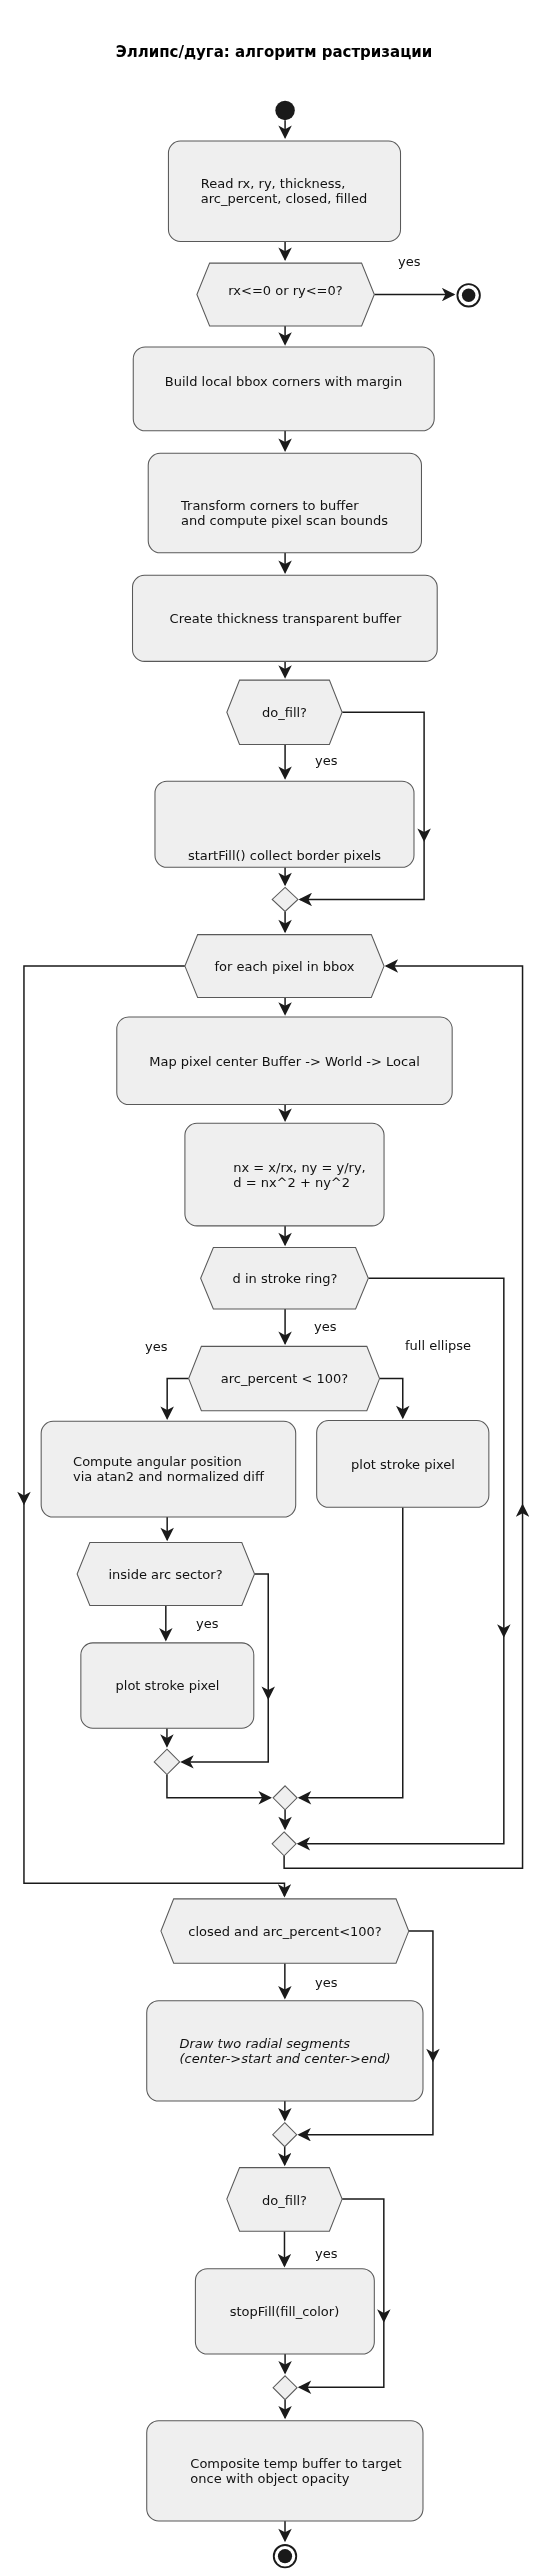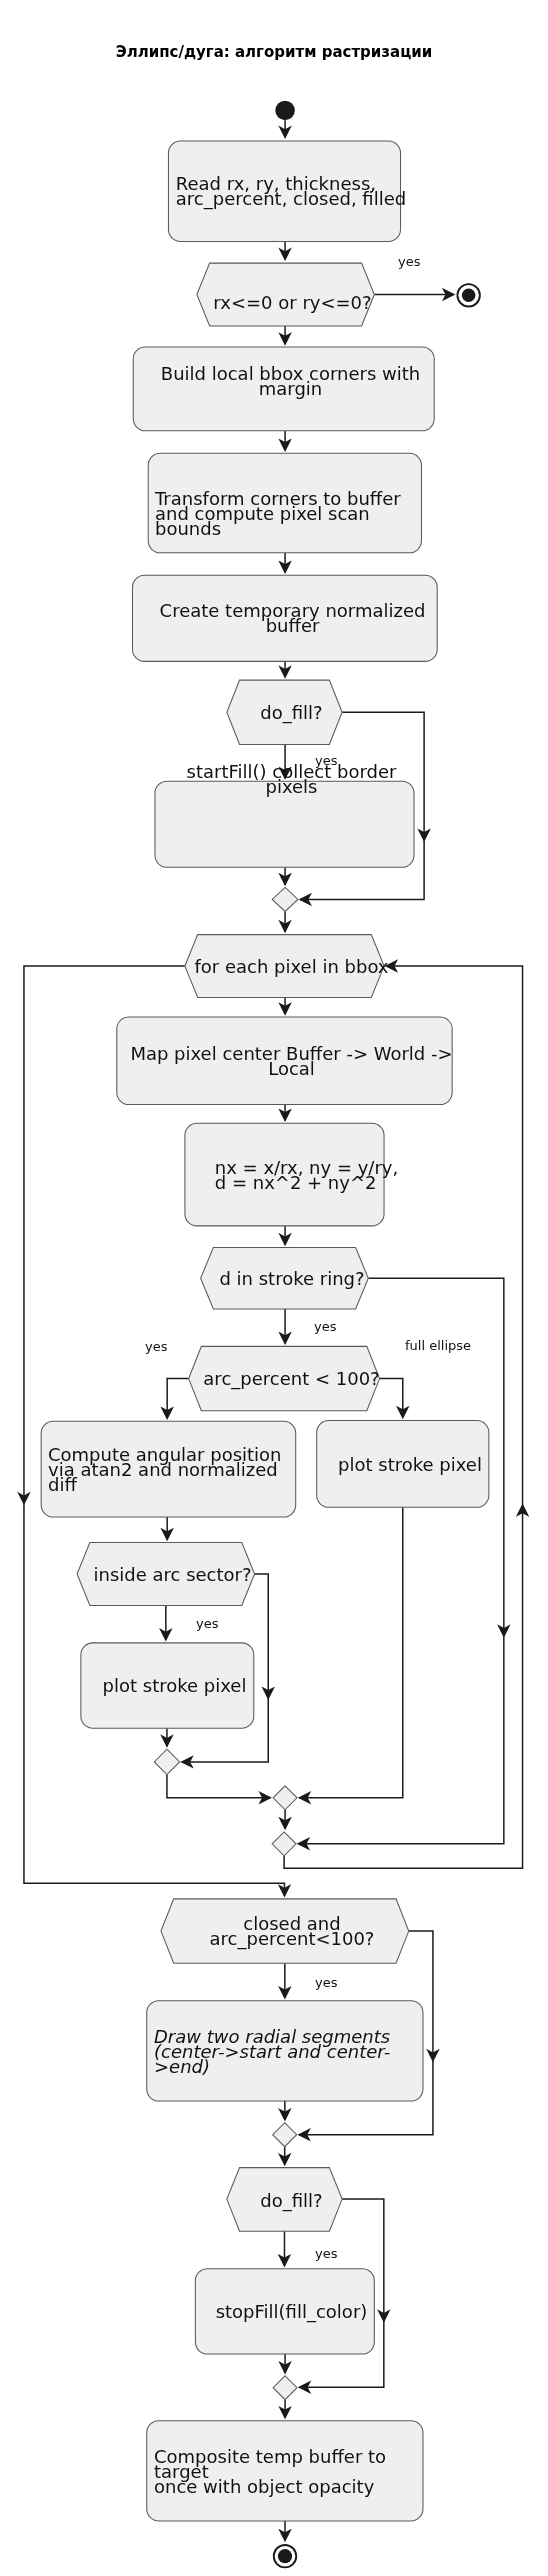--- a/index.html
+++ b/index.html
@@ -2,22 +2,22 @@
 <html style="font-size:12px"><head>
 <meta charset="utf-8">
 <style>
   html,body{margin:0;padding:0;background:#ffffff;}
   #canvas{position:relative;width:548px;height:2576px;background:#ffffff;overflow:hidden;
           font-family:"DejaVu Sans",sans-serif;color:#111111;}
   #diagram-svg{position:absolute;left:0;top:0;}
   .node-shape{fill:#efefef;stroke:#595959;stroke-width:1.4;}
   .edge{fill:none;stroke:#1a1a1a;stroke-width:2;}
   .lbl{position:absolute;display:flex;align-items:center;justify-content:center;
-       font-size:18px;line-height:15px;text-align:center;white-space:pre-line;
-       pointer-events:none;margin-left:7px;}
+       font-size:13px;line-height:15px;text-align:center;white-space:pre-line;
+       pointer-events:none;}
   .lbl.ml{text-align:left;}
   .elbl{position:absolute;font-size:13px;line-height:13.5px;white-space:nowrap;}
   #page-title{position:absolute;left:0;top:43px;width:548px;text-align:center;
               font-size:15px;font-weight:bold;color:#000000;}
 </style>
 </head>
 <body>
 
 <div id="canvas">
 
@@ -109,44 +109,44 @@
       <rect class="node-shape" x="196" y="3233" width="369" height="134" rx="16"></rect>
       <circle cx="380.7" cy="3414" r="15" fill="#ffffff" stroke="#1a1a1a" stroke-width="2.5"></circle>
       <circle cx="380.7" cy="3414" r="9.5" fill="#1a1a1a"></circle>
     </g>
   </svg>
 
   <div id="page-title">Эллипс/дуга: алгоритм растризации</div>
 
   <div class="lbl ml" style="left:168px;top:141px;width:232px;height:100px;">Read rx, ry, thickness,
 arc_percent, closed, filled</div>
-  <div class="lbl" style="left:197px;top:275px;width:177px;height:55px;">rx&lt;=0 or ry&lt;=0?</div>
+  <div class="lbl" style="left:197px;top:263px;width:177px;height:55px;">rx&lt;=0 or ry&lt;=0?</div>
   <div class="lbl" style="left:133px;top:347px;width:301px;height:68px;">Build local bbox corners with margin</div>
   <div class="lbl ml" style="left:148px;top:453px;width:273px;height:120px;">Transform corners to buffer
 and compute pixel scan bounds</div>
-  <div class="lbl" style="left:133px;top:575px;width:305px;height:86px;">Create temporary normalized buffer</div>
+  <div class="lbl" style="left:133px;top:575px;width:305px;height:86px;">Create thickness transparent buffer</div>
   <div class="lbl" style="left:227px;top:680px;width:115px;height:64px;">do_fill?</div>
-  <div class="lbl" style="left:155px;top:736px;width:259px;height:86px;">startFill() collect border pixels</div>
+  <div class="lbl" style="left:155px;top:812px;width:259px;height:86px;">startFill() collect border pixels</div>
   <div class="lbl" style="left:185px;top:935px;width:199px;height:63px;">for each pixel in bbox</div>
   <div class="lbl" style="left:117px;top:1017px;width:335px;height:88px;">Map pixel center Buffer -&gt; World -&gt; Local</div>
   <div class="lbl ml" style="left:200px;top:1123px;width:199px;height:103px;">nx = x/rx, ny = y/ry,
 d = nx^2 + ny^2</div>
   <div class="lbl" style="left:201px;top:1248px;width:168px;height:61px;">d in stroke ring?</div>
   <div class="lbl" style="left:189px;top:1346px;width:191px;height:64px;">arc_percent &lt; 100?</div>
   <div class="lbl ml" style="left:41px;top:1421px;width:255px;height:96px;">Compute angular position
 via atan2 and normalized diff</div>
   <div class="lbl" style="left:317px;top:1421px;width:172px;height:87px;">plot stroke pixel</div>
   <div class="lbl" style="left:77px;top:1543px;width:177px;height:63px;">inside arc sector?</div>
   <div class="lbl" style="left:81px;top:1643px;width:173px;height:85px;">plot stroke pixel</div>
   <div class="lbl" style="left:161px;top:1899px;width:248px;height:64px;">closed and arc_percent&lt;100?</div>
   <div class="lbl ml" style="left:147px;top:2001px;width:276px;height:100px;font-style:italic;">Draw two radial segments
 (center-&gt;start and center-&gt;end)</div>
   <div class="lbl" style="left:227px;top:2168px;width:115px;height:64px;">do_fill?</div>
   <div class="lbl" style="left:195px;top:2269px;width:179px;height:85px;">stopFill(fill_color)</div>
-  <div class="lbl ml" style="left:147px;top:2421px;width:272px;height:100px;">Composite temp buffer to target
+  <div class="lbl ml" style="left:147px;top:2421px;width:272px;height:100px;padding-left:13px;">Composite temp buffer to target
 once with object opacity</div>
 
   <div class="elbl" style="left:398px;top:255px;">yes</div>
   <div class="elbl" style="left:315px;top:754px;">yes</div>
   <div class="elbl" style="left:314px;top:1320px;">yes</div>
   <div class="elbl" style="left:145px;top:1340px;">yes</div>
   <div class="elbl" style="left:405px;top:1339px;">full ellipse</div>
   <div class="elbl" style="left:196px;top:1617px;">yes</div>
   <div class="elbl" style="left:315px;top:1976px;">yes</div>
   <div class="elbl" style="left:315px;top:2247px;">yes</div>

